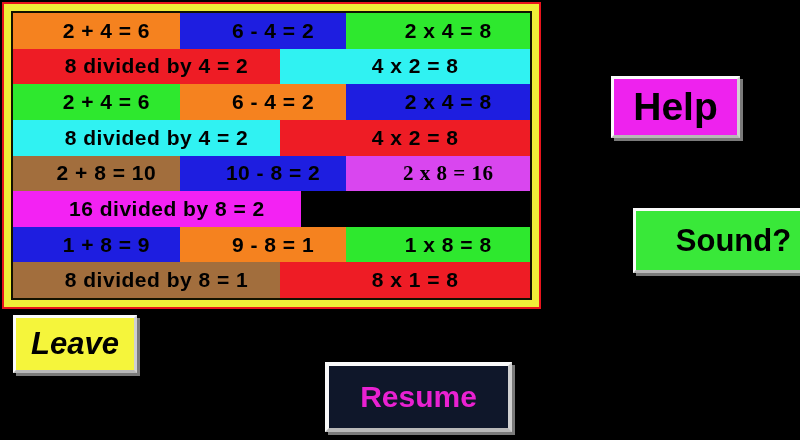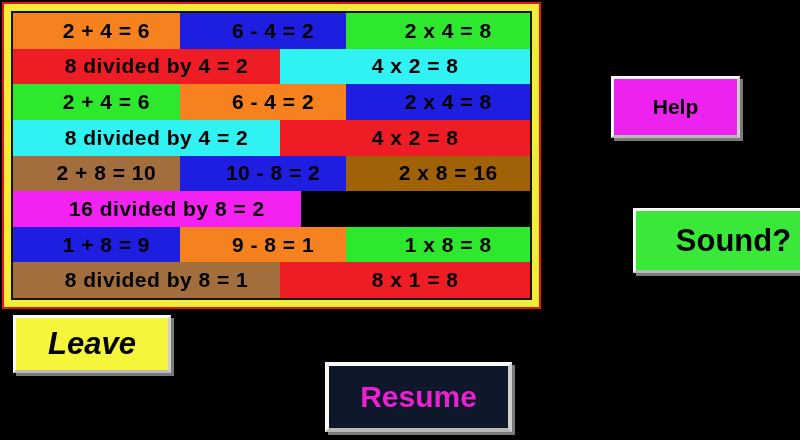--- a/index.html
+++ b/index.html
@@ -51,23 +51,23 @@
     justify-content: center;
     font-weight: bold;
     color: #000;
     border: 3px solid;
     border-color: #FAFAFA #D0D0D0 #B8B8B8 #FAFAFA;
     box-shadow: 3px 3px 0 #7A7A7A;
     box-sizing: border-box;
     cursor: pointer;
     user-select: none;
   }
-  .btn-help   { left: 611px; top: 76px;  width: 129px; height: 62px; font-size: 21px; }
+  .btn-help   { left: 611px; top: 76px;  width: 129px; height: 62px; font-size: 39px; }
   .btn-sound  { left: 585px; top: 208px; width: 201px; height: 65px; font-size: 31px; }
-  .btn-leave  { left: 13px;  top: 315px; width: 158px; height: 58px; font-size: 31px; font-style: italic; }
+  .btn-leave  { left: 13px;  top: 315px; width: 124px; height: 58px; font-size: 31px; font-style: italic; }
   .btn-resume { left: 325px; top: 362px; width: 187px; height: 70px; font-size: 30px; border-width: 4px; }
 </style>
 </head>
 <body style="background: rgb(0, 0, 0);">
 
 <div class="board">
   <div class="grid" id="grid">
       <div class="row">
         <div class="cell" style="width: 32.1%; background-color: rgb(245, 130, 31);">2 + 4 = 6</div>
         <div class="cell" style="width: 32.1%; background-color: rgb(30, 30, 224);">6 - 4 = 2</div>
@@ -82,21 +82,21 @@
         <div class="cell" style="width: 32.1%; background-color: rgb(245, 130, 31);">6 - 4 = 2</div>
         <div class="cell" style="width: 35.8%; background-color: rgb(30, 30, 224);">2 x 4 = 8</div>
       </div>
       <div class="row">
         <div class="cell" style="width: 51.8%; background-color: rgb(48, 242, 242);">8 divided by 4 = 2</div>
         <div class="cell" style="width: 48.2%; background-color: rgb(238, 28, 37);">4 x 2 = 8</div>
       </div>
       <div class="row">
         <div class="cell" style="width: 32.1%; background-color: rgb(162, 110, 61);">2 + 8 = 10</div>
         <div class="cell" style="width: 32.1%; background-color: rgb(30, 30, 224);">10 - 8 = 2</div>
-        <div class="cell" style="width: 35.8%; background-color: #a16207;">2 x 8 = 16</div>
+        <div class="cell" style="width: 35.8%; background-color: #d946ef; font-family: Liberation Serif, serif;">2 x 8 = 16</div>
       </div>
       <div class="row">
         <div class="cell" style="width: 51.8%; background-color: rgb(243, 34, 243);">16 divided by 8 = 2</div>
       </div>
       <div class="row">
         <div class="cell" style="width: 32.1%; background-color: rgb(30, 30, 224);">1 + 8 = 9</div>
         <div class="cell" style="width: 32.1%; background-color: rgb(245, 130, 31);">9 - 8 = 1</div>
         <div class="cell" style="width: 35.8%; background-color: rgb(46, 232, 46);">1 x 8 = 8</div>
       </div>
       <div class="row">

